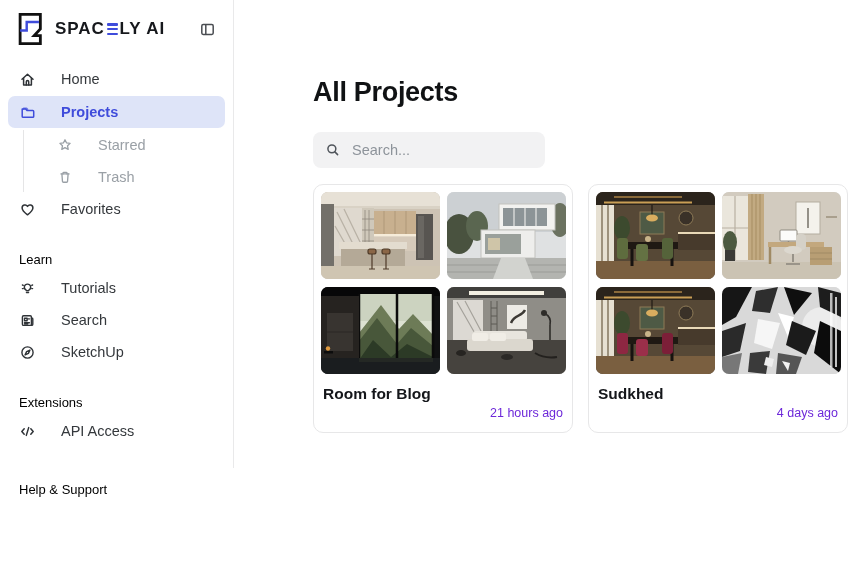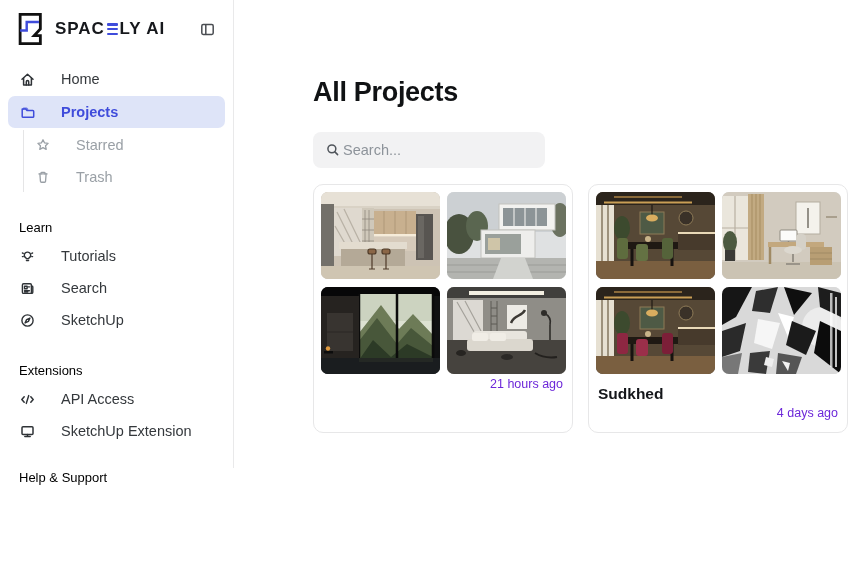--- a/index.html
+++ b/index.html
@@ -34,35 +34,35 @@
     color:#4a4d52; display:flex;
   }
   .nav { padding:6px 8px 0; flex:1; }
   .row {
     height:30px; margin:2px 0; display:flex; align-items:center; gap:25px;
     padding:0 11px; font-size:14.5px; color:#34383c; border-radius:7px; cursor:pointer;
   }
   .row .ic { display:flex; color:#2f3337; }
   .row.active { background:#dee4f8; color:#3f4cdb; height:32px; font-weight:600; }
   .row.active .ic { color:#3f4cdb; }
-  .subgroup { margin:2px 0 2px 15px; border-left:1px solid #e5e5e6; padding-left:0; }
+  .subgroup { margin:2px 0 2px 15px; border-left:1px solid #e5e5e6; padding-left:22px; }
   .row.sub { color:#9aa0a6; }
   .row.sub .ic { color:#9aa0a6; }
   .section-label { margin:28px 0 6px; padding:0 11px; font-size:13px; color:#000000; }
-  .section-label.help { margin-top:24px; }
+  .section-label.help { margin-top:36px; }
 
   
   .main { flex:1; padding:77px 8px 0 79px; }
   .page-title {
     margin:0; font-size:27px; line-height:31px; font-weight:700;
     letter-spacing:-.3px; color:#101214;
   }
   .search {
     margin-top:24px; width:232px; height:36px; background:#f2f2f3;
-    border-radius:8px; display:flex; align-items:center; padding:0 12px;
+    border-radius:8px; display:flex; align-items:center; gap:9px; padding:0 12px;
   }
   .search svg { flex:none; }
   .search input {
     border:none; background:transparent; outline:none; width:100%;
     font-size:14.5px; color:#333; font-family:"Liberation Sans", sans-serif;
   }
   .search input::placeholder { color:#8d939a; }
 
   .cards { margin-top:16px; display:flex; gap:15px; }
   .card {
@@ -141,20 +141,28 @@
             <svg width="16" height="16" viewBox="0 0 17 17" fill="none" stroke="currentColor" stroke-width="1.4" stroke-linecap="round" stroke-linejoin="round">
               <path d="M4.2 5.2 H12.8"></path>
                 <path d="M6.4 5.2 V4.3 a.8.8 0 0 1 .8 -.8 h2.6 a.8.8 0 0 1 .8.8 v.9"></path>
               <path d="M5.2 5.2 l.6 8 a1 1 0 0 0 1 .9 h3.4 a1 1 0 0 0 1 -.9 l.6 -8"></path>
             </svg>
           </span>
           <span>Trash</span>
         </div>
       </div>
 
+      <div class="row">
+        <span class="ic">
+          <svg width="17" height="17" viewBox="0 0 17 17" fill="none" stroke="currentColor" stroke-width="1.5" stroke-linejoin="round">
+            <path d="M8.5 13.8 C5.2 11.2 3.1 9.2 3.1 6.9 a2.9 2.9 0 0 1 5.4 -1.5 2.9 2.9 0 0 1 5.4 1.5 c0 2.3 -2.1 4.3 -5.4 6.9 z"></path>
+          </svg>
+        </span>
+        <span>Favorites</span>
+      </div>
 
       <div class="section-label">Learn</div>
 
       <div class="row">
         <span class="ic">
           <svg width="17" height="17" viewBox="0 0 17 17" fill="none" stroke="currentColor" stroke-width="1.4" stroke-linecap="round" stroke-linejoin="round">
             <path d="M8.5 4.1 a3.1 3.1 0 0 1 1.6 5.8 c-.3.2 -.5.5 -.5.9 H7.4 c0 -.4 -.2 -.7 -.5 -.9 a3.1 3.1 0 0 1 1.6 -5.8 z"></path>
             <path d="M7.4 12.6 h2.2"></path>
             <path d="M3.4 5 l.9.3 M13.6 5 l-.9.3 M3.4 8.6 h.9 M13.6 8.6 h-.9"></path>
           </svg>
@@ -189,30 +197,20 @@
         <span class="ic">
           <svg width="17" height="17" viewBox="0 0 17 17" fill="none" stroke="currentColor" stroke-width="1.5" stroke-linecap="round" stroke-linejoin="round">
             <path d="M5.2 5.8 2.8 8.5 5.2 11.2"></path>
               <path d="M11.8 5.8 14.2 8.5 11.8 11.2"></path>
               <path d="M9.7 4.6 7.3 12.4"></path>
           </svg>
         </span>
         <span>API Access</span>
       </div>
 
-      <div class="row">
-        <span class="ic">
-          <svg width="17" height="17" viewBox="0 0 17 17" fill="none" stroke="currentColor" stroke-width="1.5" stroke-linecap="round" stroke-linejoin="round">
-            <rect x="3" y="3.8" width="11" height="7.6" rx="1"></rect>
-              <path d="M8.5 11.4 V13.2"></path>
-              <path d="M5.8 13.6 h5.4"></path>
-          </svg>
-        </span>
-        <span>SketchUp Extension</span>
-      </div>
 
       <div class="section-label help">Help &amp; Support</div>
     </nav>
   </aside>
 
   <main class="main">
     <h1 class="page-title">All Projects</h1>
 
     <div class="search">
       <span style="display:flex">
@@ -308,20 +306,21 @@
               <rect x="26" y="44" width="54" height="10" rx="3" fill="#e8e5de"></rect>
               <rect x="20" y="52" width="66" height="12" rx="3" fill="#dbd7ce"></rect>
               <rect x="25" y="46" width="16" height="8" rx="2" fill="#f0ede6"></rect>
               <rect x="43" y="46" width="16" height="8" rx="2" fill="#f0ede6"></rect>
               <ellipse cx="14" cy="66" rx="5" ry="3" fill="#262421"></ellipse>
               <ellipse cx="60" cy="70" rx="6" ry="3" fill="#2b2926"></ellipse>
               <path d="M88 66 q10 6 22 4" stroke="#23211e" stroke-width="2" fill="none"></path>
             </svg>
           </div>
         </div>
+        <div class="card-title">Room for Blog</div>
         <div class="card-time">21 hours ago</div>
       </div>
 
       <div class="card">
         <div class="thumbs">
           <div class="thumb" aria-label="dining-room-green-chairs-render">
             <svg viewBox="0 0 119 87" preserveAspectRatio="none">
               <rect width="119" height="87" fill="#4a3e30"></rect>
               <rect width="119" height="13" fill="#2b241c"></rect>
               <rect x="8" y="9.5" width="88" height="2" fill="#c99e55"></rect>

